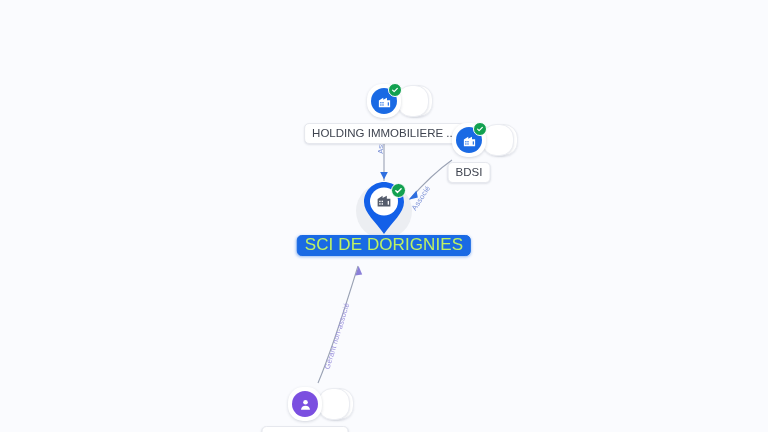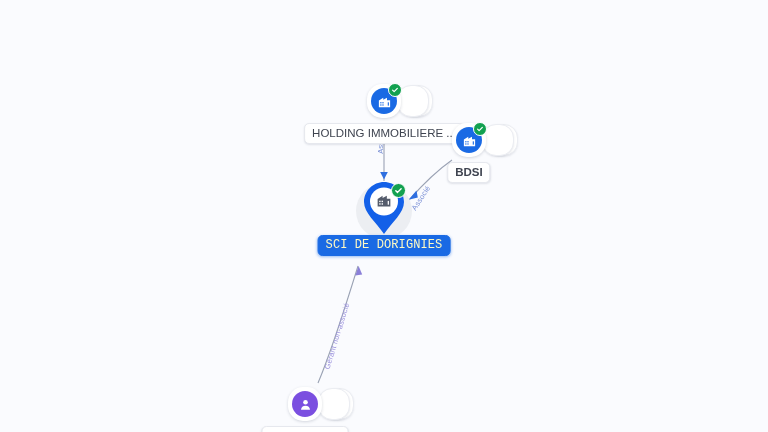--- a/index.html
+++ b/index.html
@@ -110,25 +110,24 @@
     padding: 3px 7px 4px 7px;
     font-size: 11.5px;
     line-height: 12px;
     color: #3f4450;
     white-space: nowrap;
     box-shadow: 0 1px 2px rgba(40,50,80,.12);
   }
   .node-label.selected {
     background: #1a6ae4;
     border-color: #1a6ae4;
-    color: #fef9c3;
-    font-size: 12px;
+    color: #bef264;
+    font-size: 17px;
     letter-spacing: .1px;
     box-shadow: 0 1px 3px rgba(26,106,228,.45);
-    font-family: Liberation Mono, monospace;
   }
 
   .edge-label {
     position: absolute;
     font-size: 7.5px;
     letter-spacing: .2px;
     white-space: nowrap;
     transform-origin: 50% 50%;
   }
   .edge-label.assoc { color: #7d92d6; }
@@ -203,21 +202,21 @@
           <rect x="8.6" y="16.6" width="2" height="2" fill="#1a6ae4"></rect>
           <rect x="17.2" y="13.3" width="1.8" height="5.3" fill="#1a6ae4"></rect>
         </svg>
       </div>
       <div class="check-badge" style="right:-1px; top:-1px;">
         <svg width="8" height="8" viewBox="0 0 12 12">
             <path d="M2.4 6.2 L4.7 8.5 L9.5 3.6" stroke="#ffffff" stroke-width="1.8" fill="none" stroke-linecap="round" stroke-linejoin="round"></path>
           </svg>
       </div>
     </div>
-    <div class="node-label" style="left:0; top:22px;font-weight:bold;">BDSI</div>
+    <div class="node-label" style="left:0; top:22px;">BDSI</div>
   </div>
 
   <div class="node" style="left:384px; top:211px;">
     <div class="pin-halo" style="left:0; top:0;"></div>
     <div class="pin-wrap" style="left:0; top:-3px;">
       <svg width="48" height="60" viewBox="0 0 48 60">
         <path d="M24 4 C13 4 4 13 4 24 C4 35 16 44 24 56 C32 44 44 35 44 24 C44 13 35 4 24 4 Z" fill="#1360e8"></path>
         <circle cx="24" cy="23.5" r="14" fill="#ffffff"></circle>
       </svg>
       <div style="position:absolute; left:24px; top:23.5px; transform:translate(-50%,-50%);">

